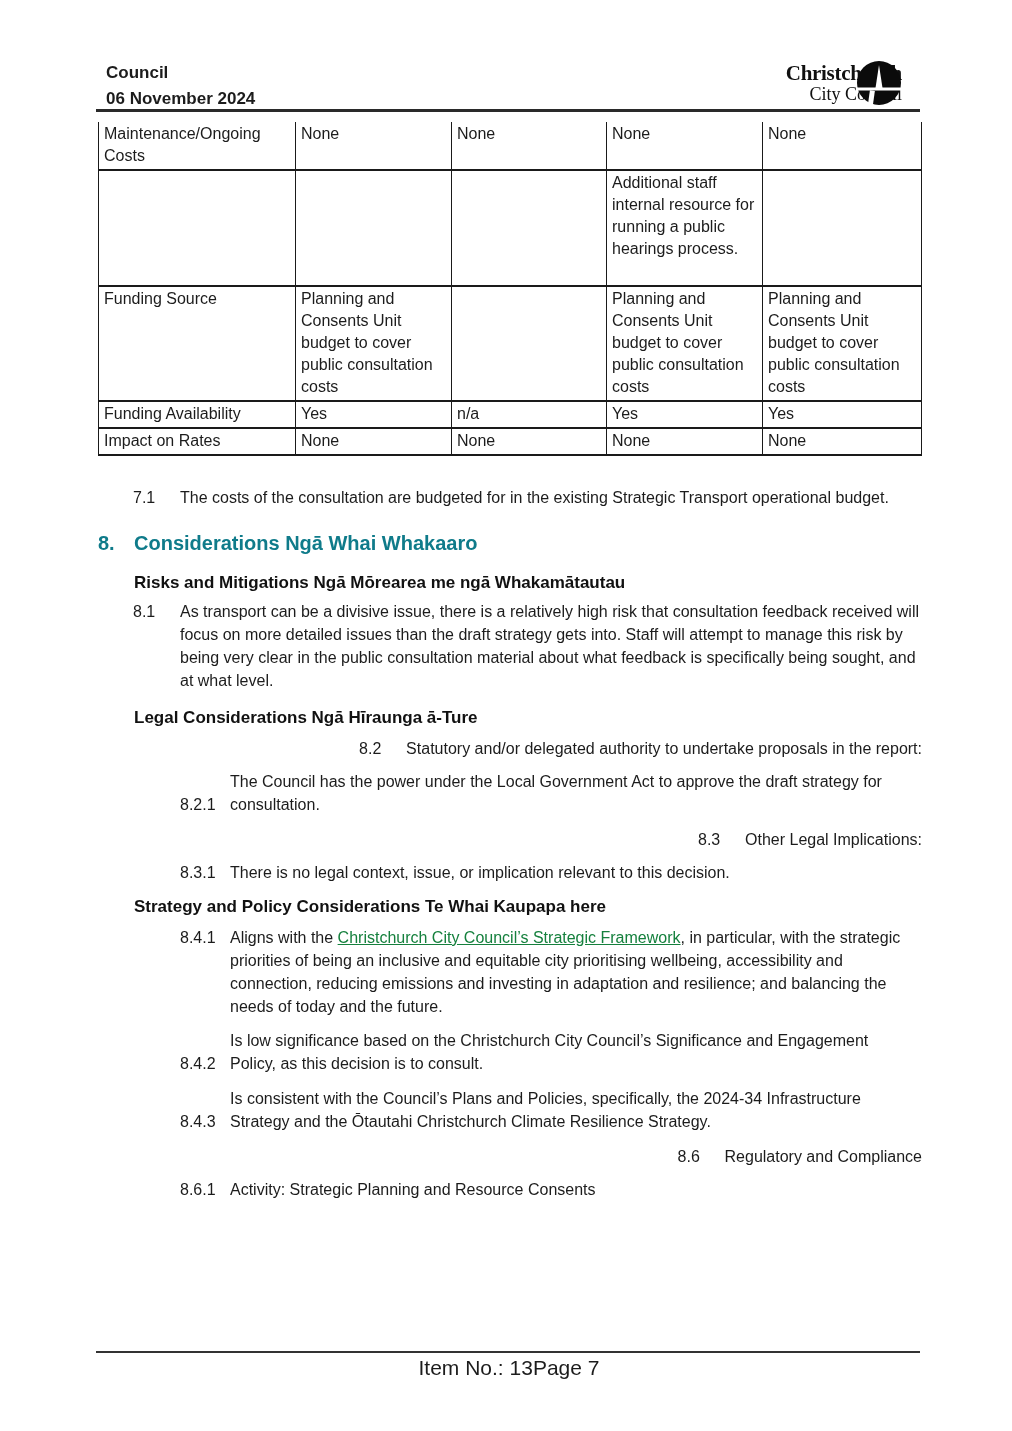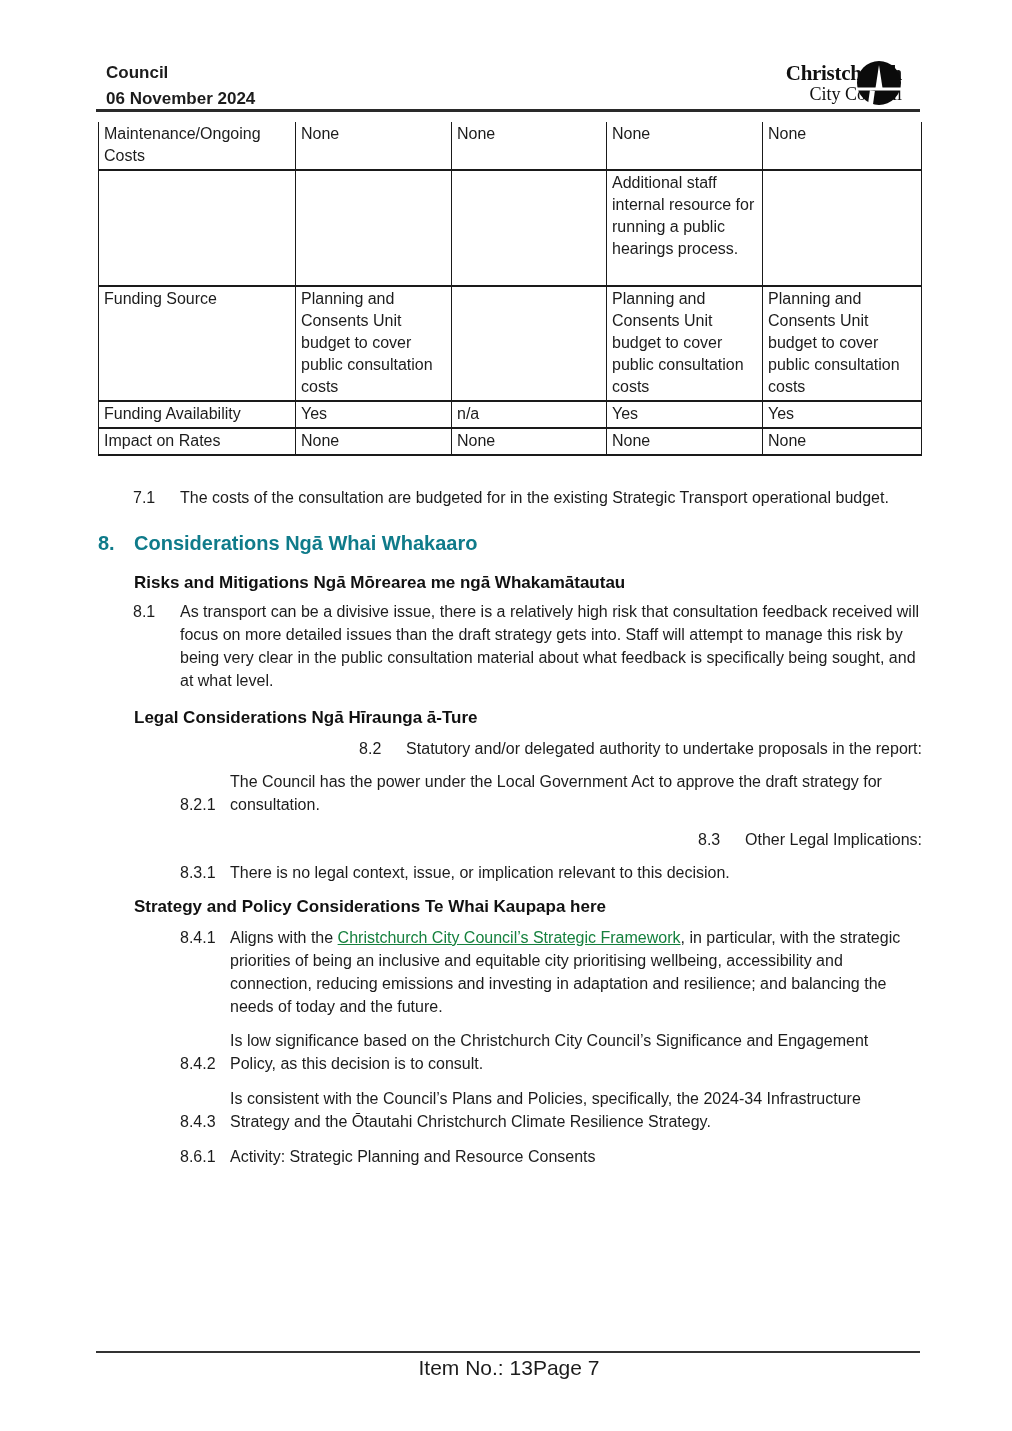--- a/index.html
+++ b/index.html
@@ -180,20 +180,24 @@
       <span class="num">8.4.2</span>
       <span class="txt">Is low significance based on the Christchurch City Council’s Significance and Engagement Policy, as this decision is to consult.</span>
     </div>
 
     <div class="para lvl3 mb12">
       <span class="num">8.4.3</span>
       <span class="txt">Is consistent with the Council’s Plans and Policies, specifically, the 2024-34 Infrastructure Strategy and the Ōtautahi Christchurch Climate Resilience Strategy.</span>
     </div>
 
 
+    <div class="para lvl2 mb10">
+      <span class="num">8.6</span>
+      <span class="txt">Regulatory and Compliance</span>
+    </div>
 
     <div class="para lvl3">
       <span class="num">8.6.1</span>
       <span class="txt">Activity: Strategic Planning and Resource Consents</span>
     </div>
 
   </div>
 
   <div class="ftr-rule"></div>
   <div class="ftr-row">

